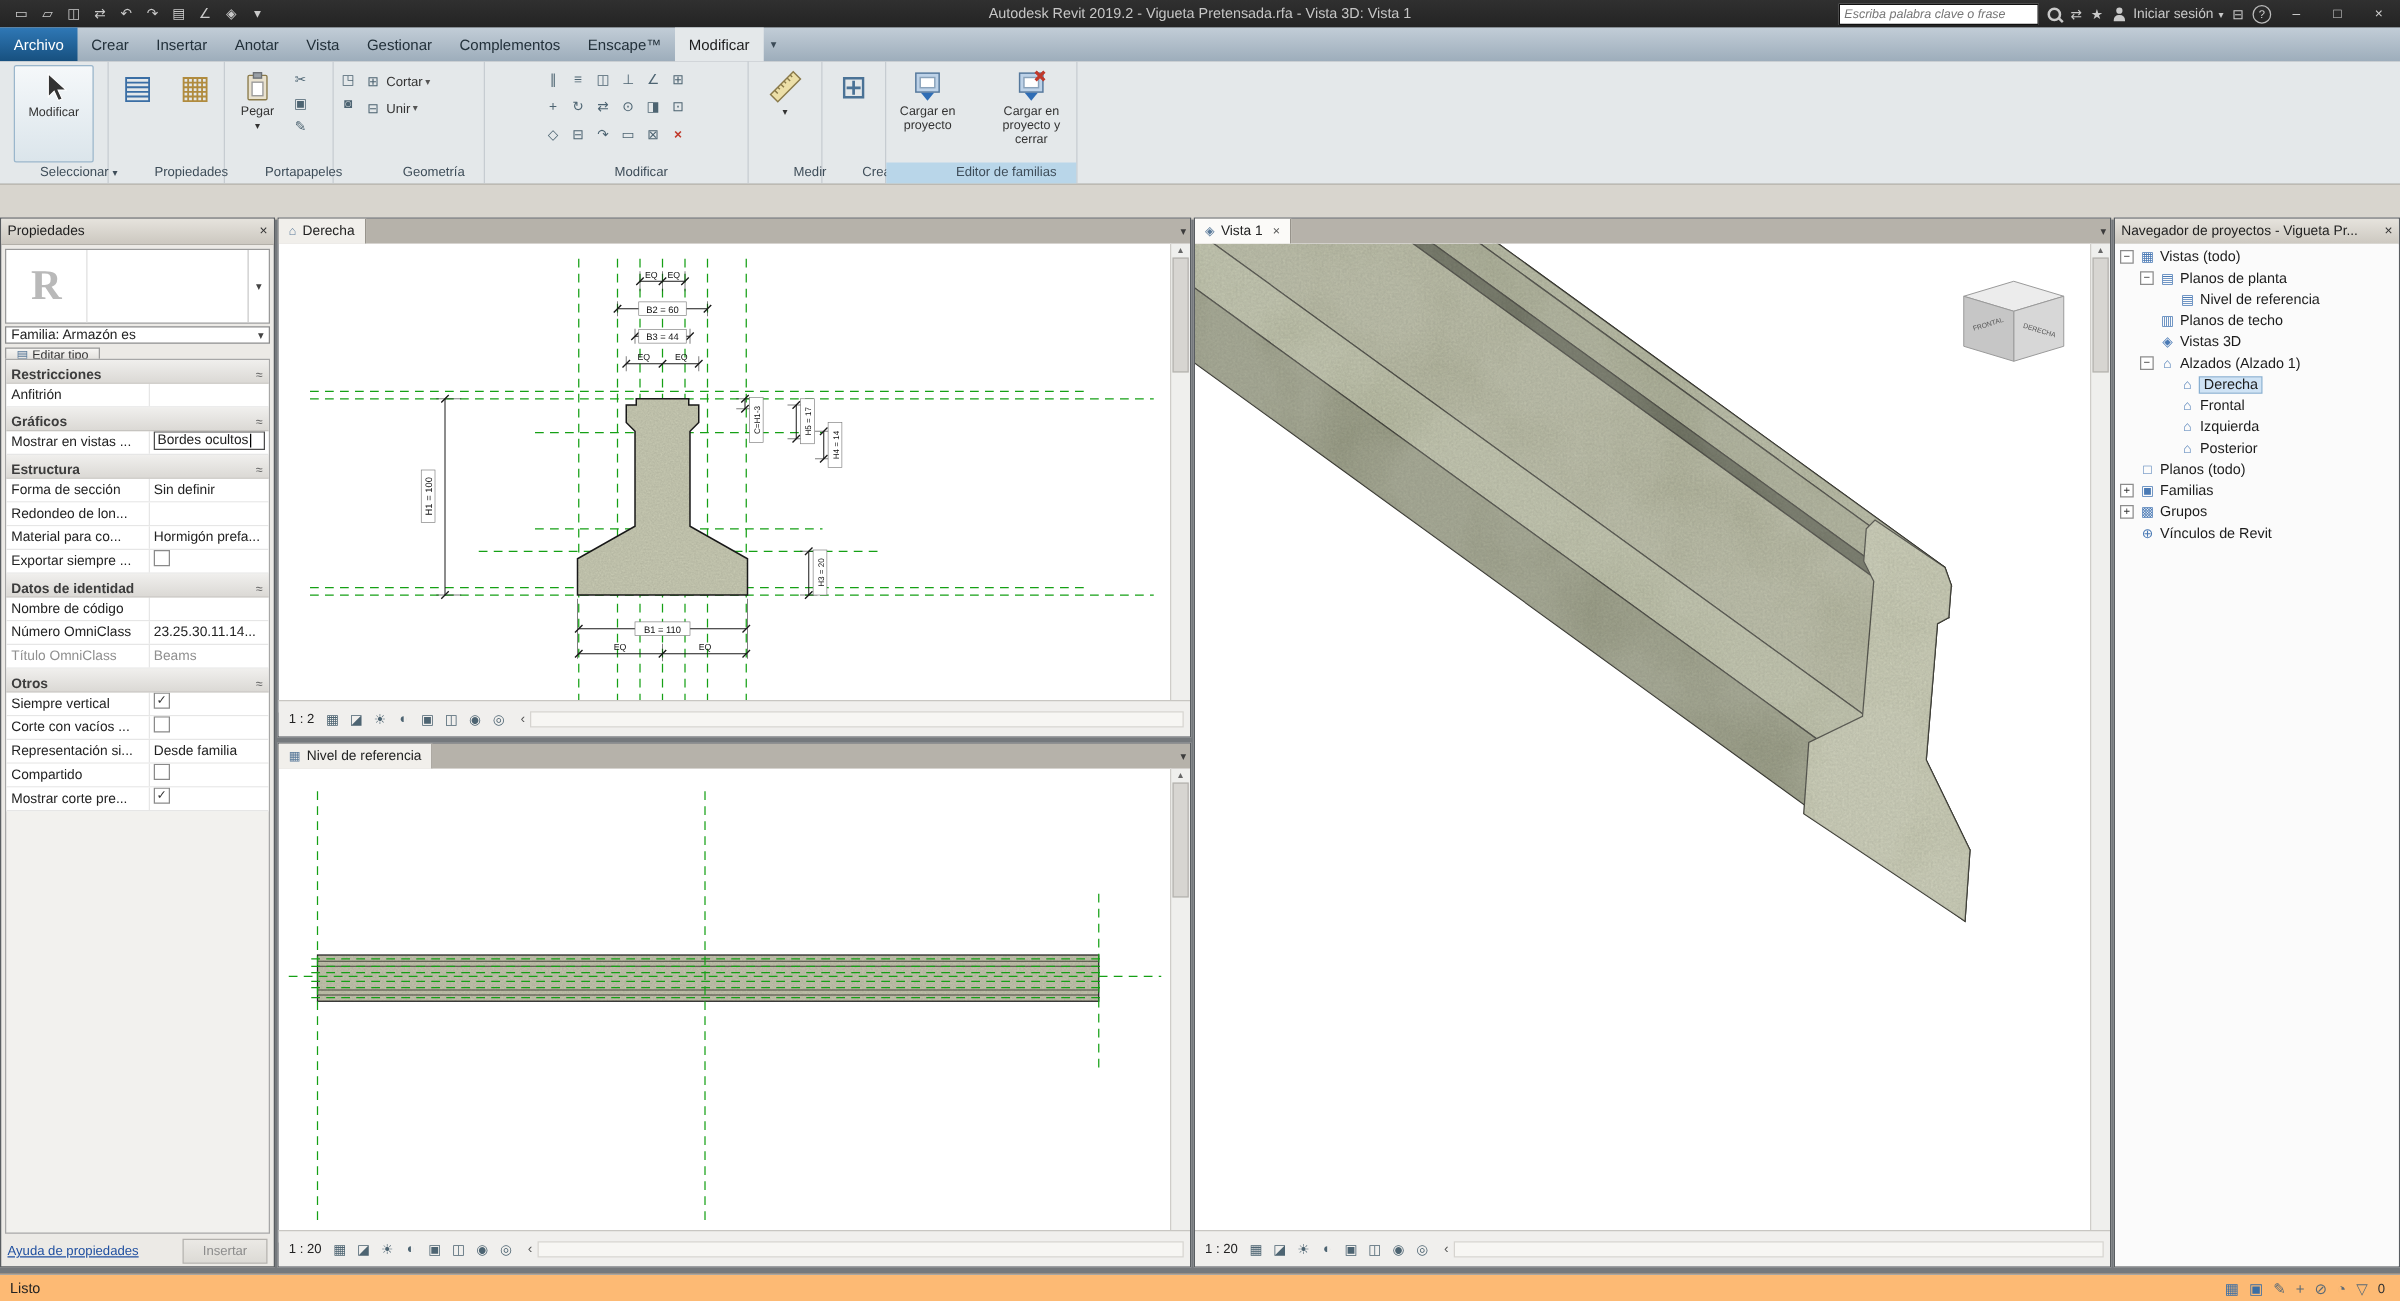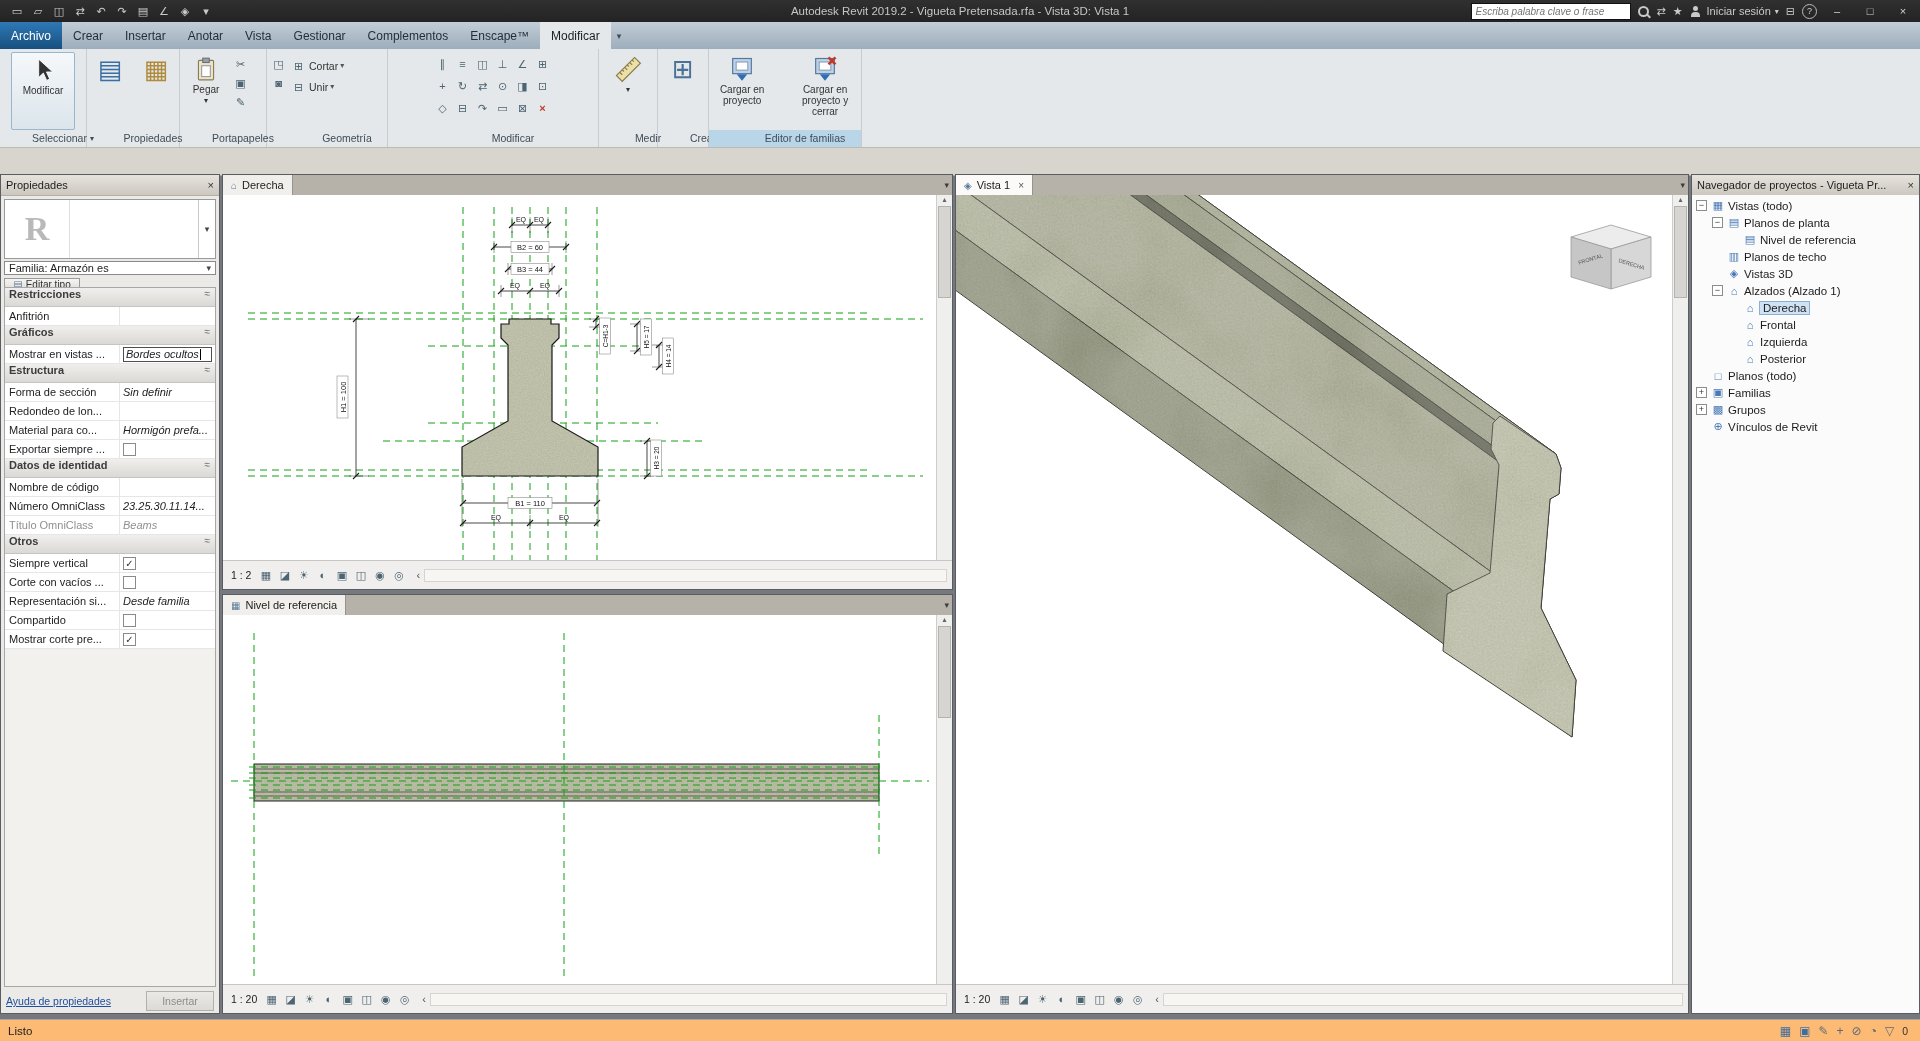--- a/index.html
+++ b/index.html
@@ -77,25 +77,25 @@
     color:#b9b9b9;border-right:1px solid #e0e0e0;font-family:"Liberation Serif","DejaVu Serif",serif;}
   .ts-dd{margin-left:auto;width:16px;border-left:1px solid #c9c9c9;display:flex;align-items:center;justify-content:center;font-size:9px;color:#444;}
   .fam-row{position:absolute;left:3px;right:3px;top:86px;height:22px;display:flex;gap:3px;flex-direction:column;}
   .fam-combo{flex:1;background:#fff;border:1px solid #8a8a8a;font-size:11px;display:flex;align-items:center;padding:0 4px;gap:3px;}
   .fam-combo .dd{margin-left:auto;font-size:9px;color:#444;}
   .edit-type{width:74px;background:linear-gradient(#f6f5f3,#dedcd8);border:1px solid #9a9a9a;font-size:10px;
     display:flex;align-items:center;justify-content:center;gap:3px;color:#333;}
   .et-ic{font-size:10px;color:#5a7a9a;}
   .grid{position:absolute;left:3px;right:3px;top:112px;bottom:26px;background:#f2f1ee;border:1px solid #a7a7a7;overflow:hidden;font-size:11px;}
   .phead{height:18px;background:linear-gradient(#f0efed,#dbd9d5);border-bottom:1px solid #c6c4c0;display:flex;
-    align-items:flex-start;padding:0 4px;font-weight:bold;color:#3c3c3c;position:relative;}
+    align-items:flex-end;padding:0 4px;font-weight:bold;color:#3c3c3c;position:relative;}
   .phead .collapse{position:absolute;right:5px;font-weight:normal;color:#666;font-size:10px;}
   .prow{height:18px;display:flex;background:#fff;border-bottom:1px solid #e6e6e6;align-items:center;}
   .pl{width:110px;padding-left:4px;border-right:1px solid #e6e6e6;white-space:nowrap;overflow:hidden;height:18px;line-height:18px;}
-  .pv{flex:1;padding-left:3px;white-space:nowrap;overflow:hidden;height:18px;line-height:18px;display:flex;align-items:center;font-style:italic;}
+  .pv{flex:1;padding-left:3px;white-space:nowrap;overflow:hidden;height:18px;line-height:18px;display:flex;align-items:flex-start;}
   .prow.ro .pl,.prow.ro .pv{color:#8f8f8f;}
   .editbox{background:#fff;border:1px solid #4d4d4d;height:13px;line-height:13px;display:flex;align-items:center;
     padding:0 2px;font-size:11px;flex:1;margin-right:3px;}
   .caret{display:inline-block;width:1px;height:11px;background:#000;margin-left:1px;}
   .cb{width:11px;height:11px;border:1px solid #8a8a8a;background:#fff;font-size:10px;line-height:11px;text-align:center;color:#333;display:inline-block;}
   .pal-bottom{position:absolute;left:0;right:0;bottom:0;height:24px;display:flex;align-items:center;
     justify-content:space-between;padding:0 5px;}
   .help-link{color:#1f4fa0;text-decoration:underline;font-size:10.5px;}
   .apply-btn{width:66px;height:18px;background:linear-gradient(#ebe9e5,#dcdad5);border:1px solid #b3b1ad;
     color:#8c8c8c;font-size:10.5px;display:flex;align-items:center;justify-content:center;}

